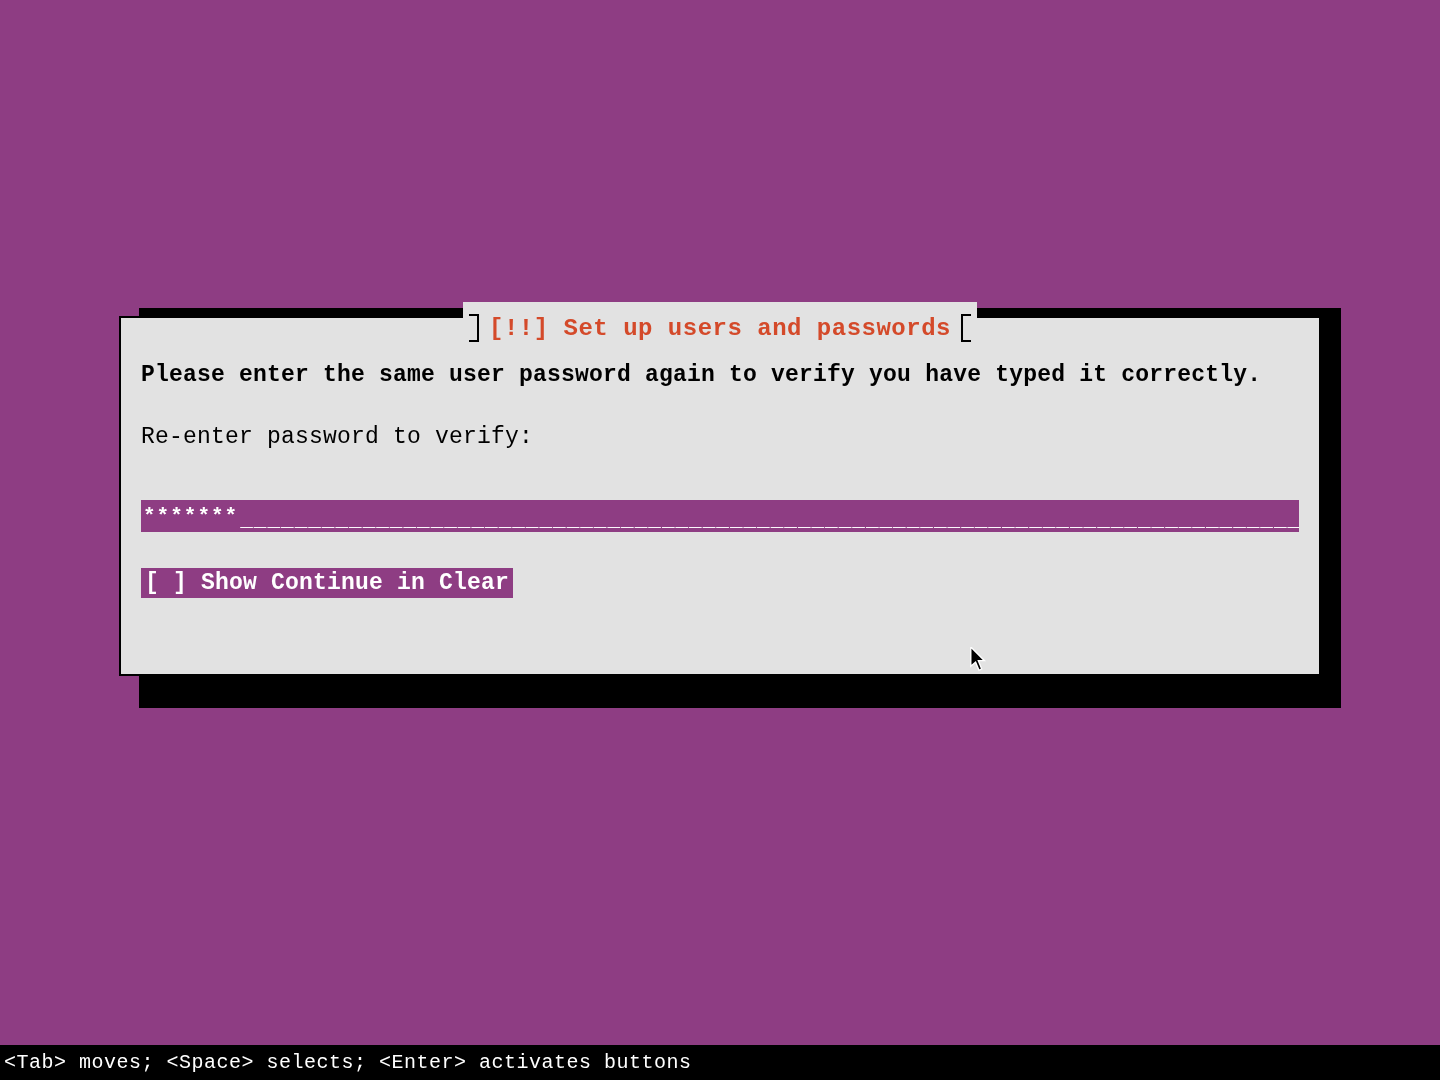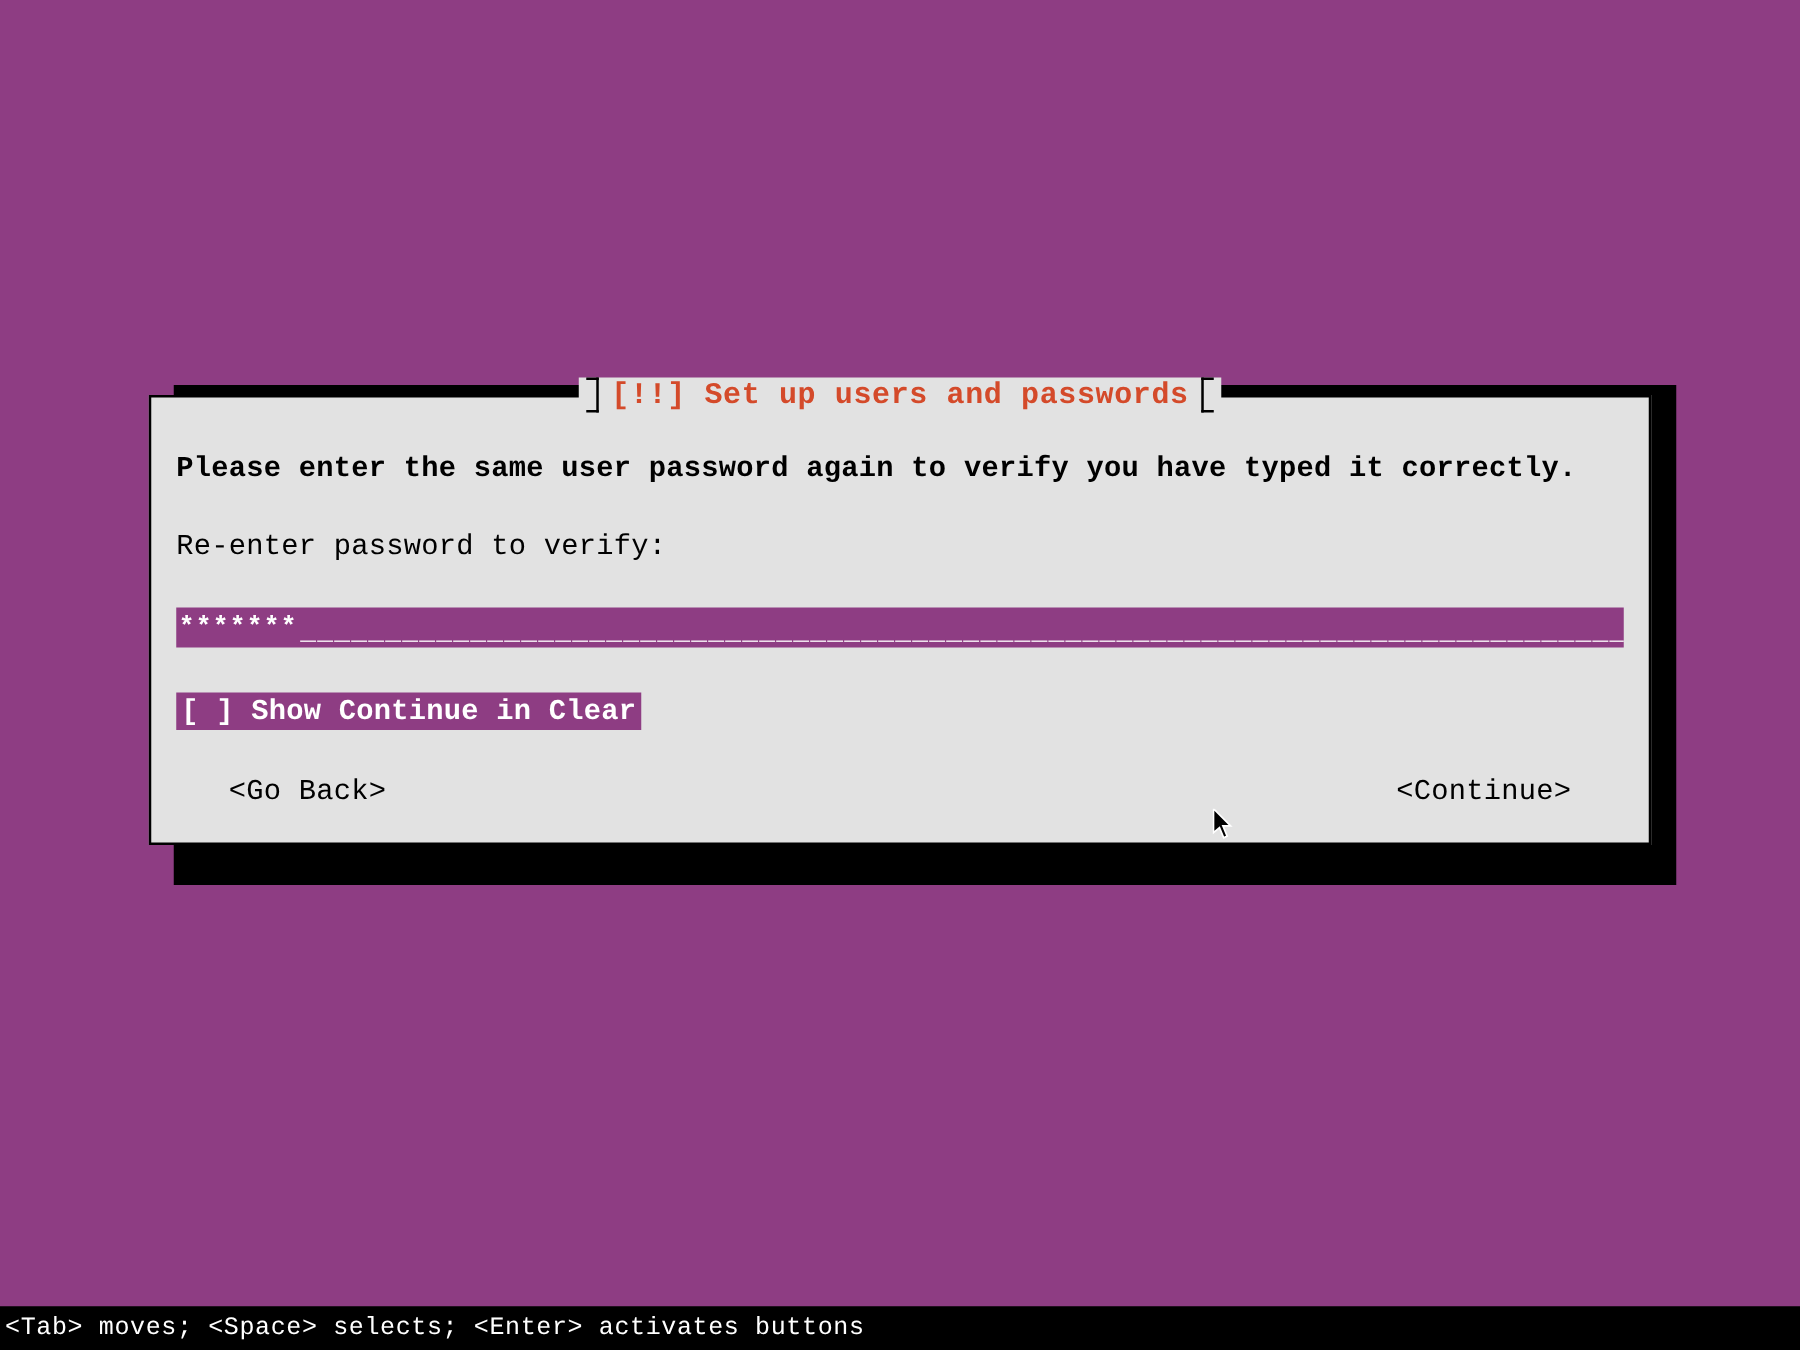--- a/index.html
+++ b/index.html
@@ -30,21 +30,21 @@
     border: 2px solid #000;
   }
   .dialog-title-wrap {
     position: absolute;
     top: -16px;
     left: 50%;
     transform: translateX(-50%);
     display: flex;
     align-items: center;
     background: #e2e2e2;
-    padding: 0 6px;
+    padding: 12px 6px;
   }
   .title-bracket {
     width: 10px;
     height: 28px;
     border-top: 2px solid #000;
     border-bottom: 2px solid #000;
   }
   .title-bracket.left { border-right: 2px solid #000; margin-right: 10px; }
   .title-bracket.right { border-left: 2px solid #000; margin-left: 10px; }
   .dialog-title {
@@ -60,21 +60,21 @@
     color: #000;
     font-size: 23px;
     letter-spacing: 0.2px;
   }
   .instruction {
     margin-bottom: 36px;
     white-space: nowrap;
     font-weight: bold;
   }
   .field-label {
-    margin-bottom: 36px;
+    margin-bottom: 50px;
   }
   .password-row {
     display: flex;
     height: 32px;
     margin-bottom: 36px;
     font-size: 21px;
   }
   .password-masked {
     background: #8e3d83;
     color: #fff;
@@ -156,24 +156,20 @@
 
     <div class="password-row">
       <span class="password-masked">*******</span>
       <span class="password-rest">________________________________________________________________________________</span>
     </div>
 
     <div class="checkbox-row">
       <span>[ ]</span><span> </span><span>Show Continue in Clear</span>
     </div>
 
-    <div class="button-row">
-      <span class="btn">&lt;Go Back&gt;</span>
-      <span class="btn">&lt;Continue&gt;</span>
-    </div>
   </div>
 </div>
 
 <div class="statusbar">&lt;Tab&gt; moves; &lt;Space&gt; selects; &lt;Enter&gt; activates buttons</div>
 
 <svg class="cursor" viewBox="0 0 12 19">
   <path d="M0 0 L0 14 L3.5 11 L6 17 L8 16 L5.5 10 L10 10 Z" fill="#000" stroke="#fff" stroke-width="1"></path>
 </svg>
 
 </body></html>

